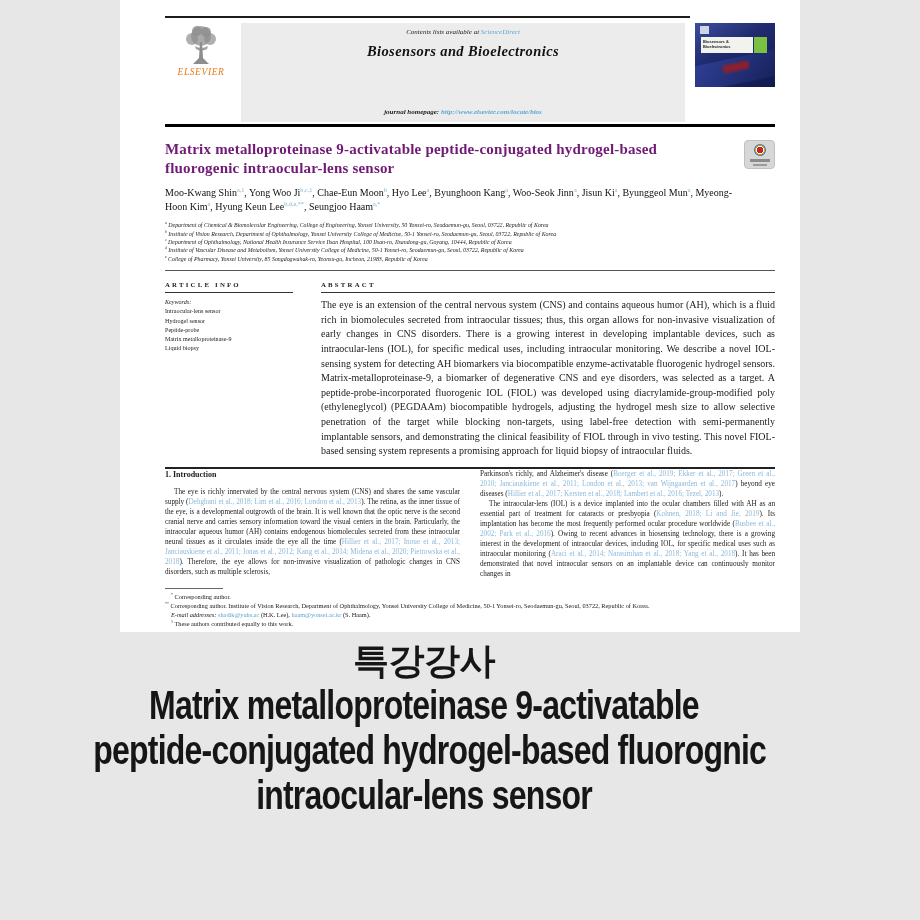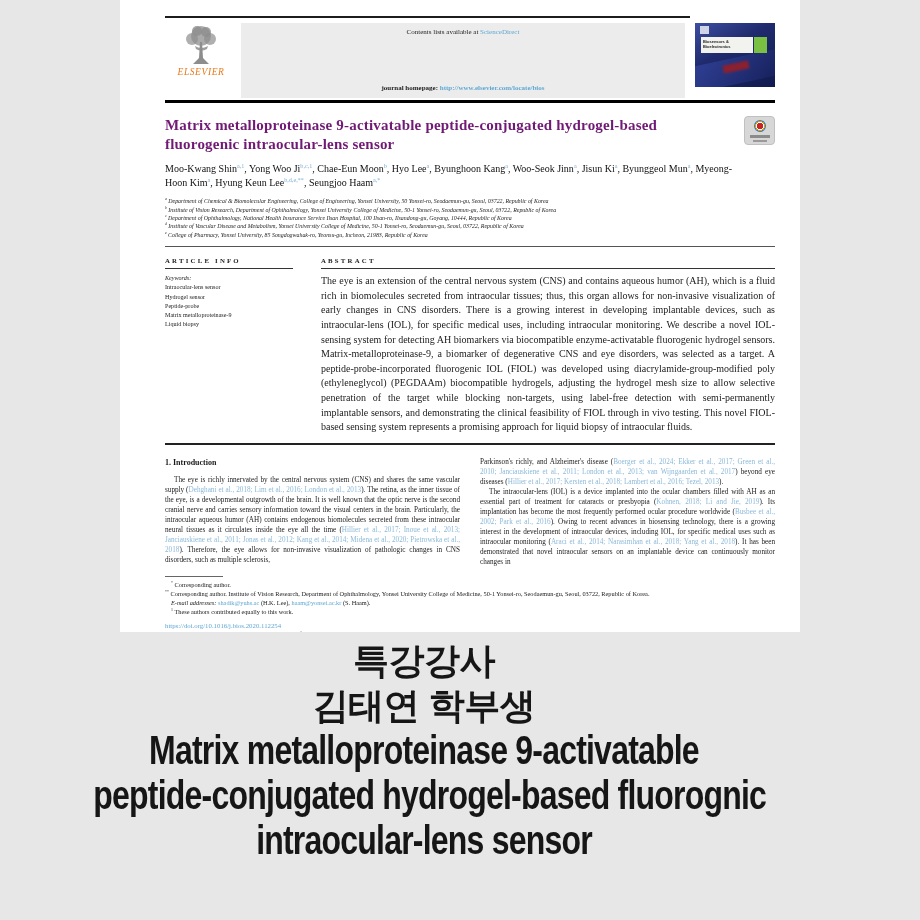--- a/index.html
+++ b/index.html
@@ -20,20 +20,21 @@
     overflow:hidden;
   }
   .top-rule { height:2px; background:#1c1c1c; width:525px; margin-bottom:5px; }
   .header-row { display:flex; align-items:stretch; width:610px; }
   .logo-block { width:72px; text-align:center; padding-top:1px; }
   .logo-tree { display:block; margin:0 auto; }
   .elsevier-label { font-size:9.5px; color:#e8791c; letter-spacing:0.6px; margin-top:1px;font-style:italic; }
   .banner {
     flex:1; background:#ececec; margin-left:4px; text-align:center;
     padding:5px 4px 6px;
+    font-style:italic;
   }
   .banner-line1 { font-size:7px; color:#222; }
   .banner-title { font-size:14.5px; font-weight:bold; letter-spacing:0.4px; margin:7px 0 9px; color:#111; }
   .banner-line3 { font-size:7px; font-weight:bold; color:#222;margin-top:48px; }
   .lnk { color:#5fa8d3; text-decoration:none; }
   .cover {
     width:80px; height:64px; margin-left:10px; position:relative;
     background:linear-gradient(150deg,#3d4fa0 0%, #202b6e 40%, #101a4e 100%);
     overflow:hidden;
   }
@@ -78,21 +79,21 @@
   .info-col { width:128px; flex:none; }
   .abs-col { flex:1; margin-left:28px; }
   .col-heading { font-size:6.8px; font-weight:bold; letter-spacing:2.2px; color:#222; }
   .col-rule { height:1px; background:#333; margin:4px 0 5px; }
   .kw { font-size:6.1px; line-height:1.5; color:#222; }
   .kw-label { font-style:italic; }
   .abs-text { font-size:10px; line-height:1.46; text-align:justify; color:#1a1a1a; }
   .bottom-rule { height:2px; background:#222; width:610px; margin-top:8px; }
 
   
-  .intro { display:flex; gap:20px; margin-top:12px; width:610px; }
+  .intro { display:flex; gap:20px; width:610px; }
   .intro-col { flex:1; font-size:7.2px; line-height:1.39; text-align:justify; color:#1a1a1a; }
   .intro-heading { font-size:8px; font-weight:bold; margin-bottom:7px; }
   .p-ind { text-indent:9px; }
   .sup { vertical-align:super; font-size:62%; color:#7fb0d2; }
   .supb { vertical-align:super; font-size:62%; color:#1a1a1a; }
   .link { color:#5fa8d3; }
   .cite { color:#8cb9d9; }
   .em { font-style:italic; }
 
   
@@ -134,20 +135,21 @@
           <path d="M14 22 Q20 26 27 22 L26 25 Q20 28 15 25 Z" opacity="0.85"></path>
         </g>
       </svg>
       <div class="elsevier-label">ELSEVIER</div>
     </div>
 
     <div class="banner">
       <div class="banner-line1">
         <span>Contents lists available at </span><span class="lnk">ScienceDirect</span>
       </div>
+      <div class="banner-title">Biosensors and Bioelectronics</div>
       <div class="banner-line3">
         <span>journal homepage: </span><span class="lnk">http://www.elsevier.com/locate/bios</span>
       </div>
     </div>
 
     <div class="cover">
       <div class="cover-stripe"></div>
       <div class="cover-red"></div>
       <div class="cover-ns"></div>
       <div class="cover-label">Biosensors &amp; Bioelectronics</div>
@@ -199,38 +201,37 @@
   </div>
 
   <div class="bottom-rule"></div>
 
   <div class="intro">
     <div class="intro-col">
       <div class="intro-heading">1. Introduction</div>
       <p class="p-ind"><span>The eye is richly innervated by the central nervous system (CNS) and shares the same vascular supply (</span><span class="cite">Dehghani et al., 2018; Lim et al., 2016; London et al., 2013</span><span>). The retina, as the inner tissue of the eye, is a developmental outgrowth of the brain. It is well known that the optic nerve is the second cranial nerve and carries sensory information toward the visual centers in the brain. Particularly, the intraocular aqueous humor (AH) contains endogenous biomolecules secreted from these intraocular neural tissues as it circulates inside the eye all the time (</span><span class="cite">Hillier et al., 2017; Inoue et al., 2013; Janciauskiene et al., 2011; Jonas et al., 2012; Kang et al., 2014; Midena et al., 2020; Pietrowska et al., 2018</span><span>). Therefore, the eye allows for non-invasive visualization of pathologic changes in CNS disorders, such as multiple sclerosis,</span></p>
     </div>
     <div class="intro-col">
-      <p><span>Parkinson's richly, and Alzheimer's disease (</span><span class="cite">Boerger et al., 2024; Ekker et al., 2017; Green et al., 2010; Janciauskiene et al., 2011; London et al., 2013; van Wijngaarden et al., 2017</span><span>) beyond eye diseases (</span><span class="cite">Hillier et al., 2017; Kersten et al., 2018; Lambert et al., 2016; Tezel, 2013</span><span>).</span></p>
+      <p><span>Parkinson's richly, and Alzheimer's disease (</span><span class="cite">Boerger et al., 2019; Ekker et al., 2017; Green et al., 2010; Janciauskiene et al., 2011; London et al., 2013; van Wijngaarden et al., 2017</span><span>) beyond eye diseases (</span><span class="cite">Hillier et al., 2017; Kersten et al., 2018; Lambert et al., 2016; Tezel, 2013</span><span>).</span></p>
       <p class="p-ind"><span>The intraocular-lens (IOL) is a device implanted into the ocular chambers filled with AH as an essential part of treatment for cataracts or presbyopia (</span><span class="cite">Kohnen, 2018; Li and Jie, 2019</span><span>). Its implantation has become the most frequently performed ocular procedure worldwide (</span><span class="cite">Busbee et al., 2002; Park et al., 2016</span><span>). Owing to recent advances in biosensing technology, there is a growing interest in the development of intraocular devices, including IOL, for specific medical uses such as intraocular monitoring (</span><span class="cite">Araci et al., 2014; Narasimhan et al., 2018; Yang et al., 2018</span><span>). It has been demonstrated that novel intraocular sensors on an implantable device can continuously monitor changes in</span></p>
     </div>
   </div>
 
   <div class="footnote-block">
     <div class="fn-rule"></div>
     <div class="fn fn-indent"><span class="supb">*</span><span> Corresponding author.</span></div>
     <div class="fn"><span class="supb">**</span><span> Corresponding author. Institute of Vision Research, Department of Ophthalmology, Yonsei University College of Medicine, 50-1 Yonsei-ro, Seodaemun-gu, Seoul, 03722, Republic of Korea.</span></div>
     <div class="fn fn-indent"><span class="em">E-mail addresses: </span><span class="link">shadik@yuhs.ac</span><span> (H.K. Lee), </span><span class="link">haam@yonsei.ac.kr</span><span> (S. Haam).</span></div>
     <div class="fn fn-indent"><span class="supb">1</span><span> These authors contributed equally to this work.</span></div>
   </div>
 
   <div class="doi">https://doi.org/10.1016/j.bios.2020.112254</div>
   <div class="pubinfo">Received 8 December 2019; Received in revised form 4 April 2020; Accepted 26 April 2020</div>
   <div class="pubinfo">Available online 1 May 2020</div>
   <div class="pubinfo">0956-5663/© 2020 Elsevier B.V. All rights reserved.</div>
 </div>
 
 <div class="announce">
   <div class="kr">특강강사</div>
-  <div class="kr">김태연 학부생</div>
   <div class="en">Matrix metalloproteinase 9-activatable</div>
   <div class="en">peptide-conjugated hydrogel-based fluorognic</div>
   <div class="en">intraocular-lens sensor</div>
 </div>
 
 </body></html>

